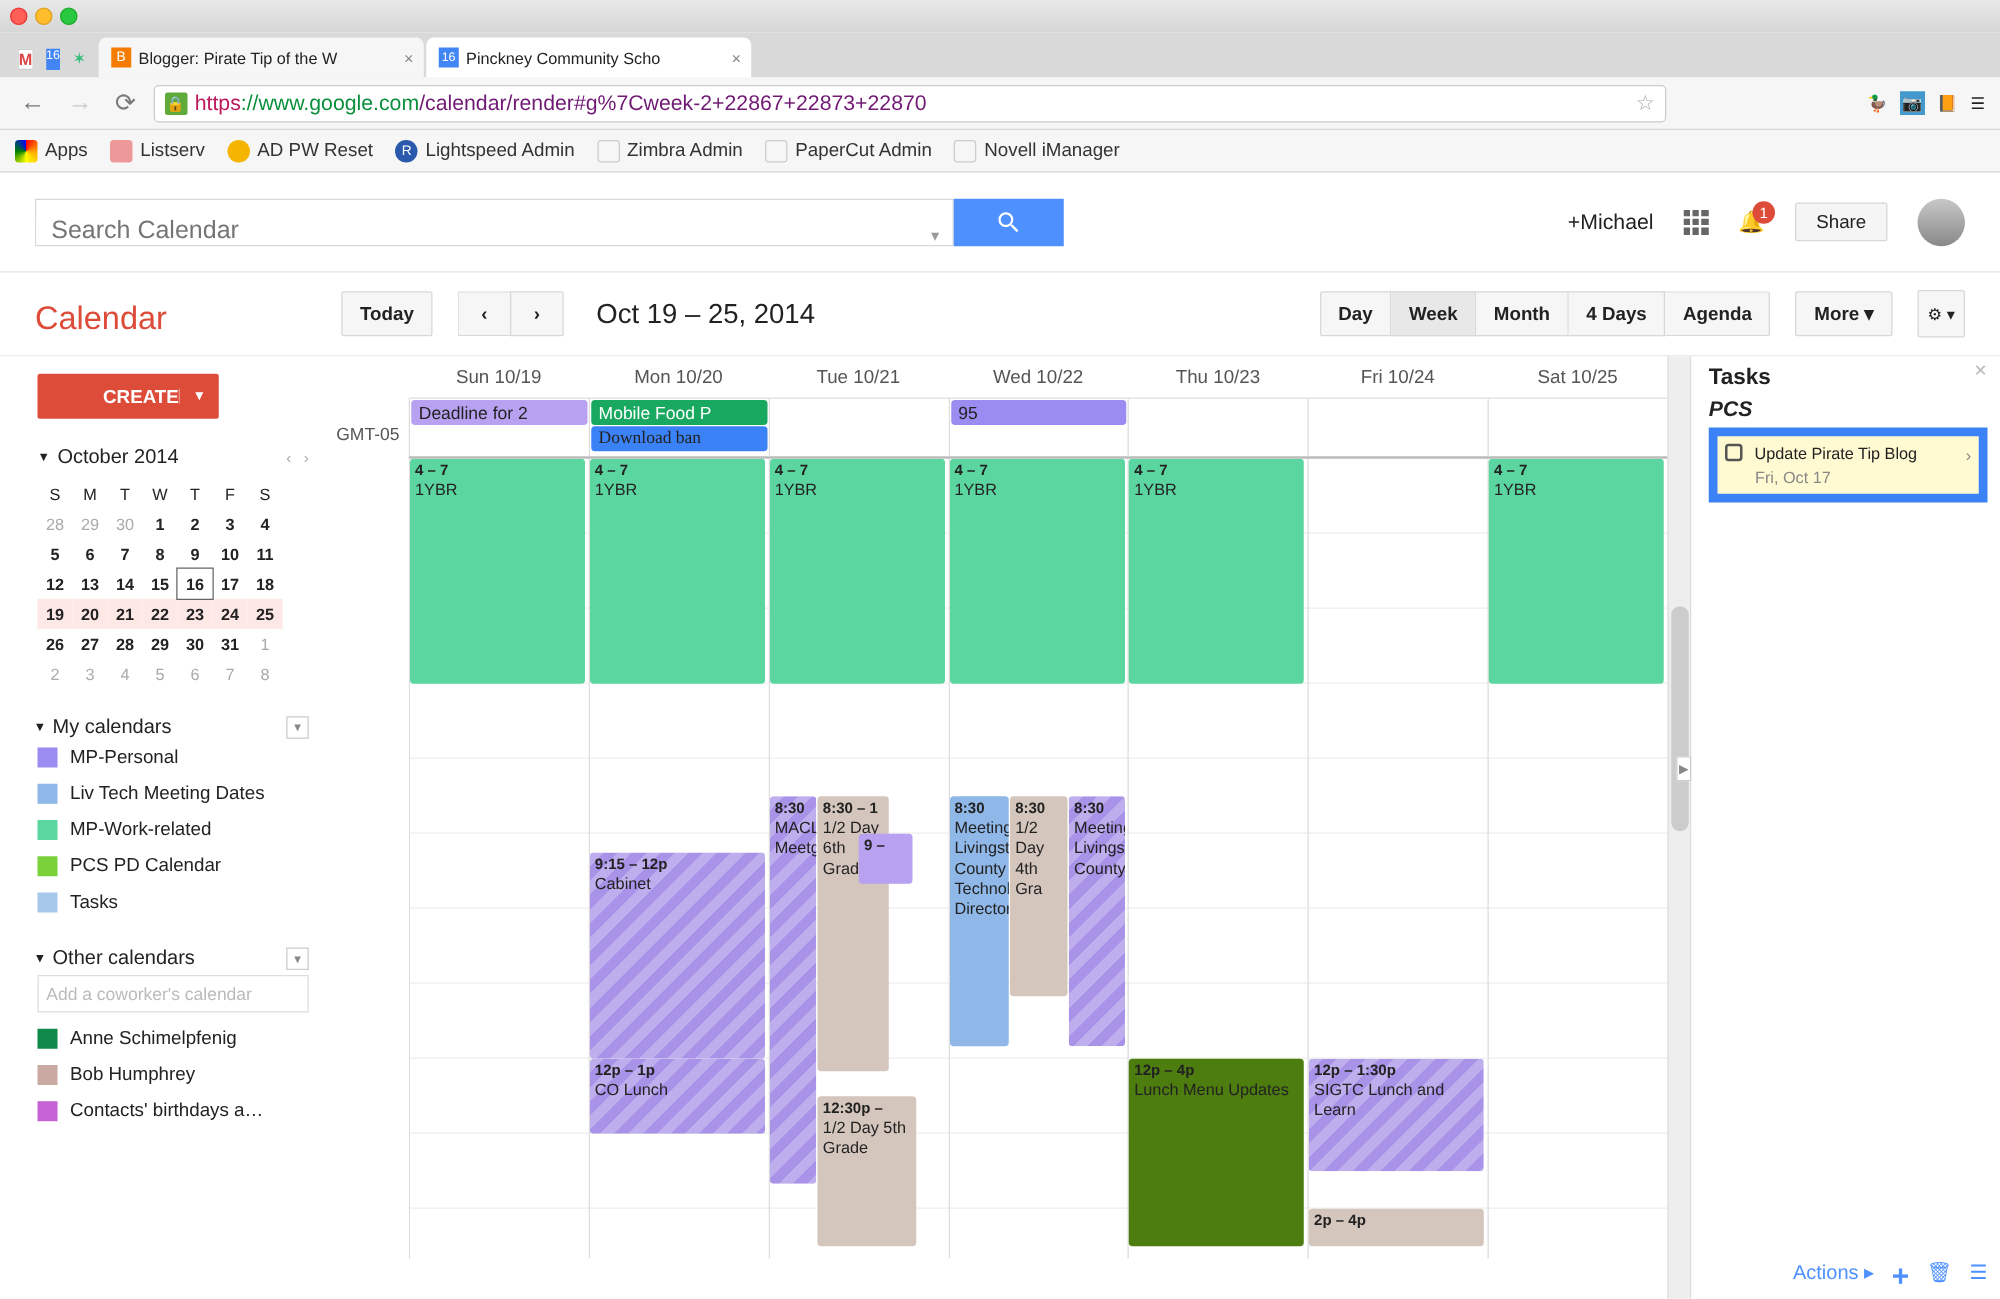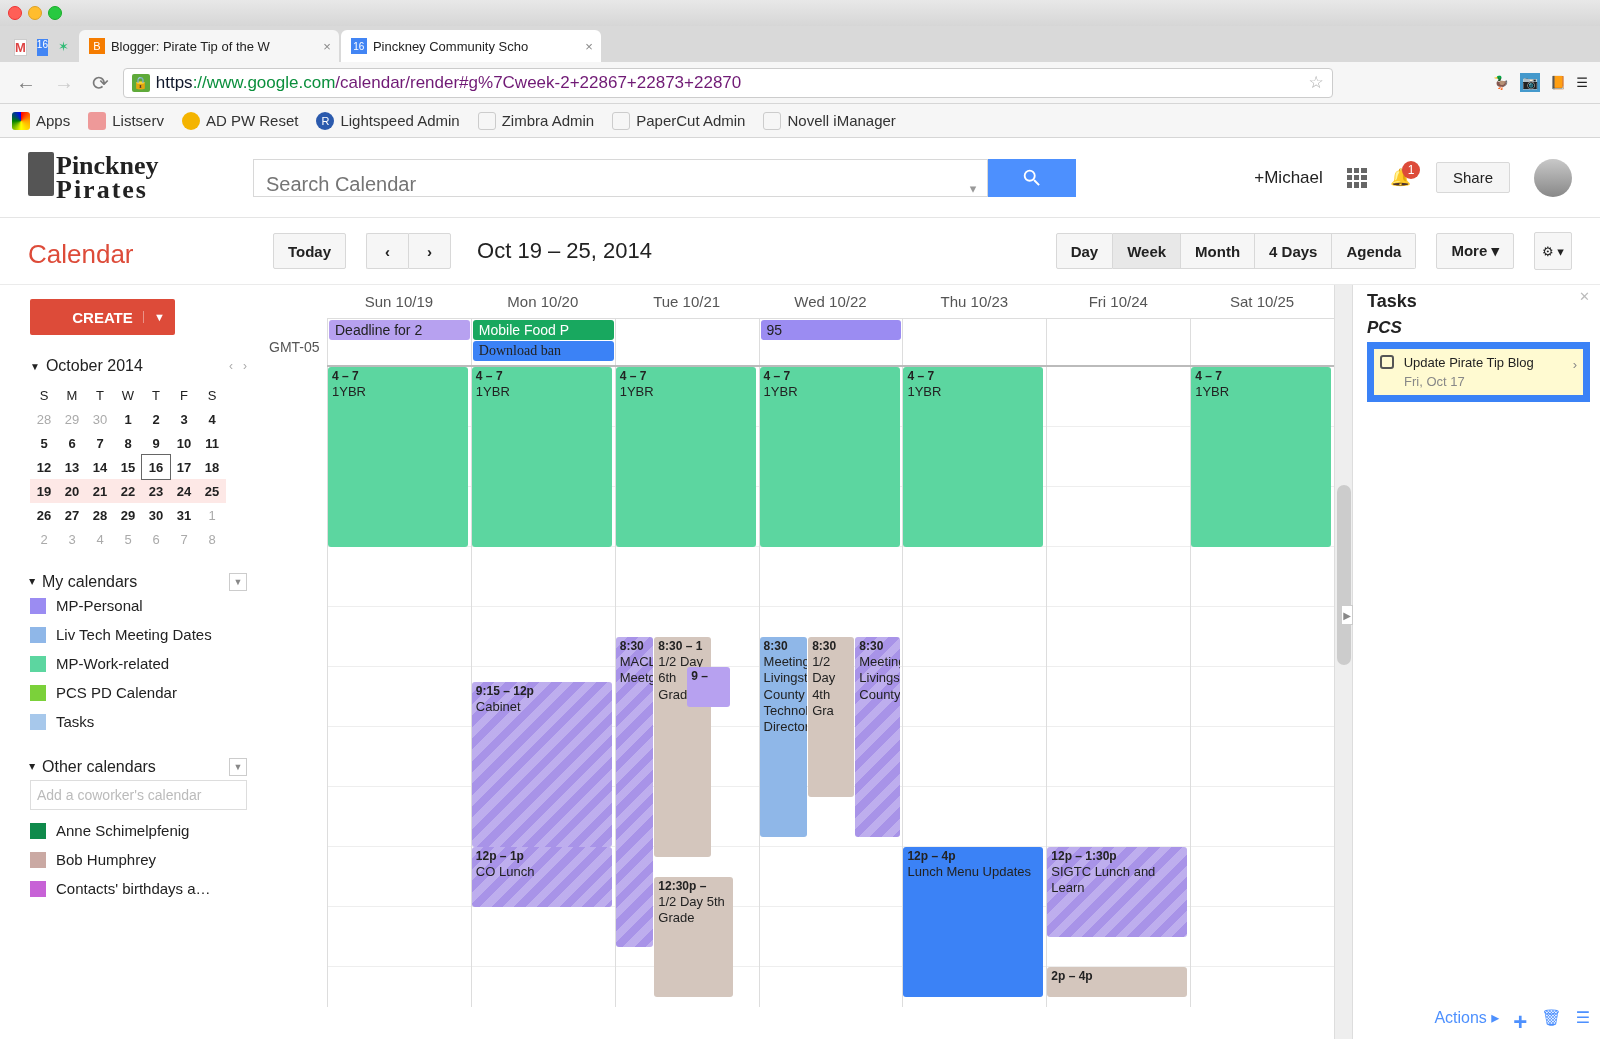--- a/index.html
+++ b/index.html
@@ -57,21 +57,21 @@
 .viewgroup .btnbox{border-radius:0; border-left:0;}
 .viewgroup .btnbox:first-child{border-left:1px solid #d8d8d8; border-top-left-radius:2px;border-bottom-left-radius:2px;}
 .viewgroup .btnbox:last-child{border-top-right-radius:2px;border-bottom-right-radius:2px;}
 .viewgroup .active{background:#e8e8e8;}
 .gear{width:38px;height:38px;border:1px solid #d8d8d8;background:#f6f6f6;border-radius:2px;display:flex;align-items:center;justify-content:center;}
 
 
 .main{display:flex; height:calc(1039px - 26px - 36px - 42px - 34px - 80px - 64px);}
 .sidebar{width:255px; padding:14px 8px 0 30px;}
 .create{background:#dd4b39;color:#fff;font-weight:bold;font-size:15px;height:36px;display:flex;align-items:center;border-radius:2px;width:145px;}
-.create .lbl{flex:1;text-align:center;margin-left:32px;}
+.create .lbl{flex:1;text-align:right;margin-left:32px;}
 .create .dd{width:32px;border-left:1px solid rgba(255,255,255,.4);text-align:center;font-size:11px;}
 .mini-head{display:flex;align-items:center;margin-top:22px;font-size:16px;}
 .minihdr-nav{margin-left:auto;color:#aaa;font-size:12px;display:flex;gap:10px;}
 table.mini{border-collapse:collapse;margin-top:8px;}
 table.mini td, table.mini th{width:28px;height:24px;text-align:center;font-size:13px;}
 table.mini th{font-weight:normal;}
 .dim{color:#aaa;}
 .today{outline:1px solid #666;}
 .wk{background:#fde8e6;}
 .sec{margin-top:22px;}
@@ -105,21 +105,21 @@
 .tasks h3{font-size:18px;font-weight:bold;margin-bottom:6px;}
 .tasks .close{position:absolute;right:10px;top:4px;color:#bbb;}
 .taskitem{background:#fffad1;border:7px solid #3b82f6;padding:6px 6px;position:relative;}
 .taskitem .cb{width:14px;height:14px;border:2px solid #555;border-radius:3px;display:inline-block;vertical-align:top;margin-right:6px;}
 .taskitem .due{font-size:13px;color:#888;margin:4px 0 0 24px;}
 .taskitem .chev{position:absolute;right:6px;top:8px;color:#888;}
 .task-expand{position:absolute;left:-12px;top:320px;width:12px;height:20px;border:1px solid #ccc;background:#fff;display:flex;align-items:center;justify-content:center;font-size:10px;color:#888;}
 .taskfoot{position:absolute;bottom:6px;right:10px;display:flex;align-items:flex-start;gap:14px;color:#4d90fe;font-size:16px;}
 .taskfoot .act{font-size:16px;}
 
-.url-proto{color:#0f172a;}
+.url-proto{color:#be185d;}
 .url-host{color:#0a8f3c;}
 .url-path{color:#701a75;}
 </style>
 </head>
 <body>
 
 <div class="mac-bar">
   <span class="traffic red"></span>
   <span class="traffic yel"></span>
   <span class="traffic grn"></span>
@@ -186,24 +186,20 @@
       <span class="bm-icon" style="border:1px solid #ccc;"></span>
       <span>PaperCut Admin</span>
     </div>
   <div class="bm">
       <span class="bm-icon" style="border:1px solid #ccc;"></span>
       <span>Novell iManager</span>
     </div>
 </div>
 
 <div class="app-header">
-  <div class="logo">
-    <span>Pinckney</span><br>
-    <span style="letter-spacing:2px;">Pirates</span>
-  </div>
   <div class="searchbox">
     <input placeholder="Search Calendar" style="">
     <span style="width:28px;text-align:center;color:#999;">▾</span>
   </div>
   <div class="searchbtn">
     <svg viewBox="0 0 24 24" width="22" height="22">
         <path d="M15.5 14h-.79l-.28-.27A6.471 6.471 0 0016 9.5 6.5 6.5 0 109.5 16c1.61 0 3.09-.59 4.23-1.57l.27.28v.79l5 4.99L20.49 19l-4.99-5zm-6 0C7.01 14 5 11.99 5 9.5S7.01 5 9.5 5 14 7.01 14 9.5 11.99 14 9.5 14z"></path>
       </svg>
   </div>
   <div class="sp"></div>
@@ -441,21 +437,21 @@
               <div class="ev" style="top: 510px; height: 120px; background: rgb(212, 198, 189); left: 27%; width: 55%;"><b>12:30p –</b>1/2 Day 5th Grade</div>
             </div>
             <div class="c">
               <div class="ev" style="top: 0px; height: 180px; background: rgb(92, 214, 160); left: 0%; width: 98%;"><b>4 – 7</b>1YBR</div>
               <div class="ev" style="top: 270px; height: 200px; background: rgb(143, 183, 232); left: 0%; width: 33%;"><b>8:30</b>Meeting: Livingston County Technology Directors</div>
               <div class="ev" style="top: 270px; height: 160px; background: rgb(212, 198, 189); left: 34%; width: 32%;"><b>8:30</b>1/2 Day 4th Gra</div>
               <div class="ev" style="top: 270px; height: 200px; background: repeating-linear-gradient(135deg, rgba(255, 255, 255, 0.25) 0px, rgba(255, 255, 255, 0.25) 8px, transparent 8px, transparent 16px) rgb(168, 147, 232); left: 67%; width: 31%;"><b>8:30</b>Meeting: Livingston County</div>
             </div>
             <div class="c">
               <div class="ev" style="top: 0px; height: 180px; background: rgb(92, 214, 160); left: 0%; width: 98%;"><b>4 – 7</b>1YBR</div>
-              <div class="ev" style="top: 480px; height: 150px; background: #3b82f6; left: 0%; width: 98%;"><b>12p – 4p</b>Lunch Menu Updates</div>
+              <div class="ev" style="top: 480px; height: 150px; background: #4d7c0f; left: 0%; width: 98%;"><b>12p – 4p</b>Lunch Menu Updates</div>
             </div>
             <div class="c">
               <div class="ev" style="top: 480px; height: 90px; background: repeating-linear-gradient(135deg, rgba(255, 255, 255, 0.25) 0px, rgba(255, 255, 255, 0.25) 8px, transparent 8px, transparent 16px) rgb(168, 147, 232); left: 0%; width: 98%;"><b>12p – 1:30p</b>SIGTC Lunch and Learn</div>
               <div class="ev" style="top: 600px; height: 30px; background: rgb(212, 198, 189); left: 0%; width: 98%;">
                 <b>2p – 4p</b>
               </div>
             </div>
             <div class="c">
               <div class="ev" style="top: 0px; height: 180px; background: rgb(92, 214, 160); left: 0%; width: 98%;"><b>4 – 7</b>1YBR</div>
             </div>

